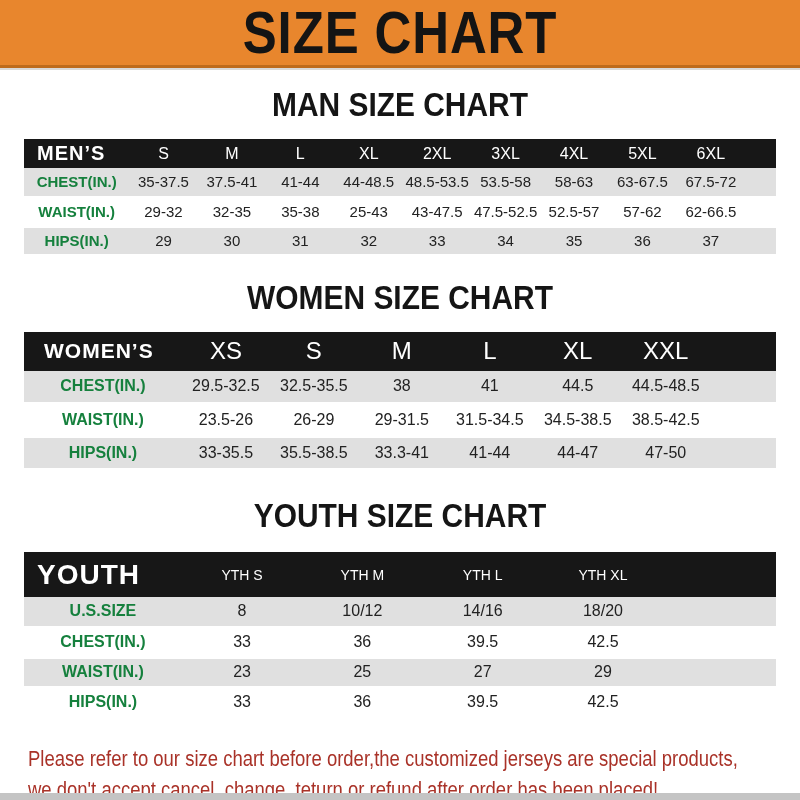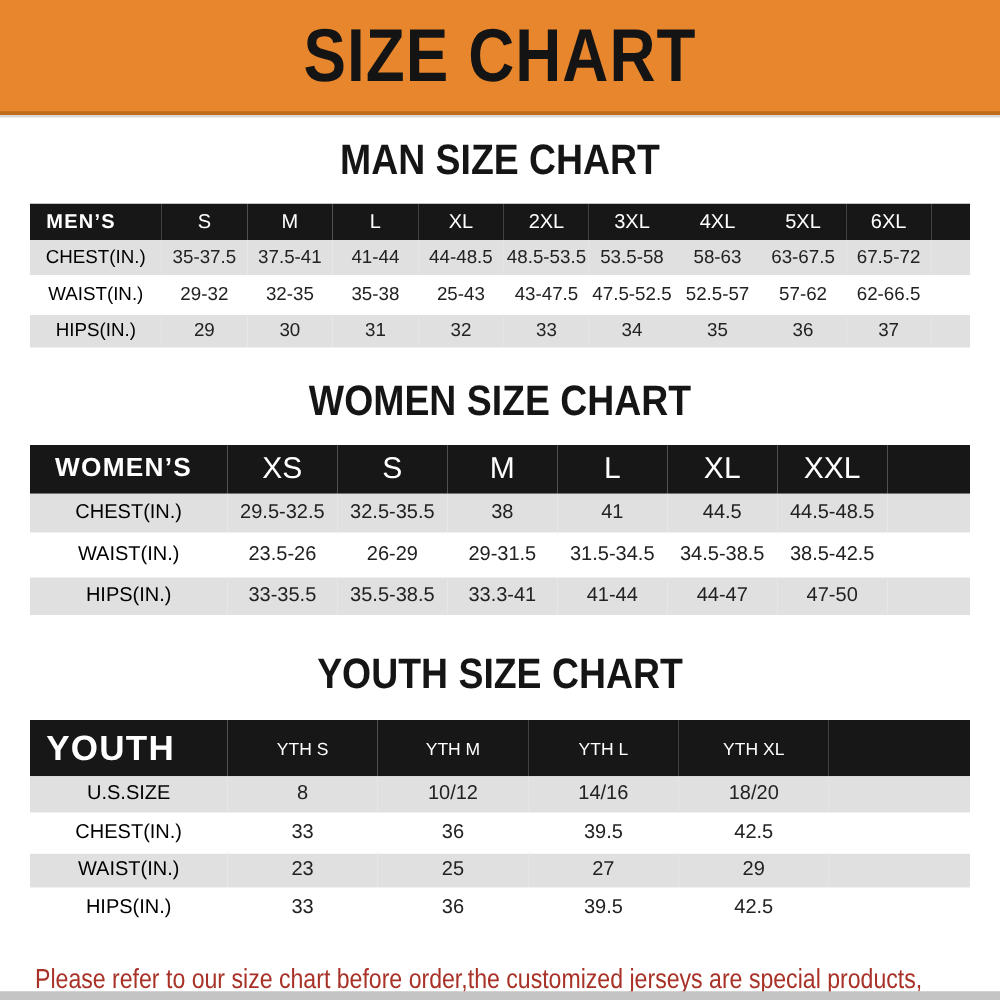--- a/index.html
+++ b/index.html
@@ -13,21 +13,21 @@
   }
   * { margin: 0; padding: 0; box-sizing: border-box; }
   html, body {
     width: 800px; height: 800px;
     background: #fff;
     overflow: hidden;
     font-family: "Liberation Sans", sans-serif;
   }
   
   .banner {
-    width: 800px; height: 92px;
+    width: 800px; height: 68px;
     background: var(--orange);
     border-bottom: 3px solid var(--orange-edge);
     display: flex; align-items: center; justify-content: center;
     box-shadow: 0 2px 0 #d9d9d9;
   }
   .banner-title {
     font-size: 60px; font-weight: bold; color: #141414;
     letter-spacing: 1px; line-height: 1;
     transform: scaleX(0.85);
     white-space: nowrap;
@@ -55,25 +55,25 @@
   .size-table th.corner {
     text-align: left; font-weight: bold; letter-spacing: 1px;
     padding-left: 13px; color: #fff;
   }
   .size-table tbody tr:nth-child(odd)  td { background: var(--row-gray); }
   .size-table tbody tr:nth-child(even) td { background: var(--row-white); }
   .size-table tbody td {
     text-align: center; color: #222;
     border-bottom: 3px solid #fff;
   }
-  .size-table tbody td.row-label { color: #000000; }
+  .size-table tbody td.row-label { color: #15803d; font-weight: bold; }
   
   .men  .size-table thead tr { height: 29px; }
   .men  .size-table thead th { font-size: 16px; }
-  .men  .size-table th.corner { font-size: 16px; margin-left: 18px; }
+  .men  .size-table th.corner { font-size: 20px; margin-left: 18px; }
   .men  .size-table tbody tr { height: 29px; }
   .men  .size-table tbody td { font-size: 15px; }
   
   .women .size-table thead tr { height: 39px; }
   .women .size-table thead th { font-size: 24px; }
   .women .size-table th.corner { font-size: 21px; padding-left: 20px; }
   .women .size-table tbody tr { height: 33px; }
   .women .size-table tbody td { font-size: 16px; }
   
   .youth .size-table thead tr { height: 45px; }

